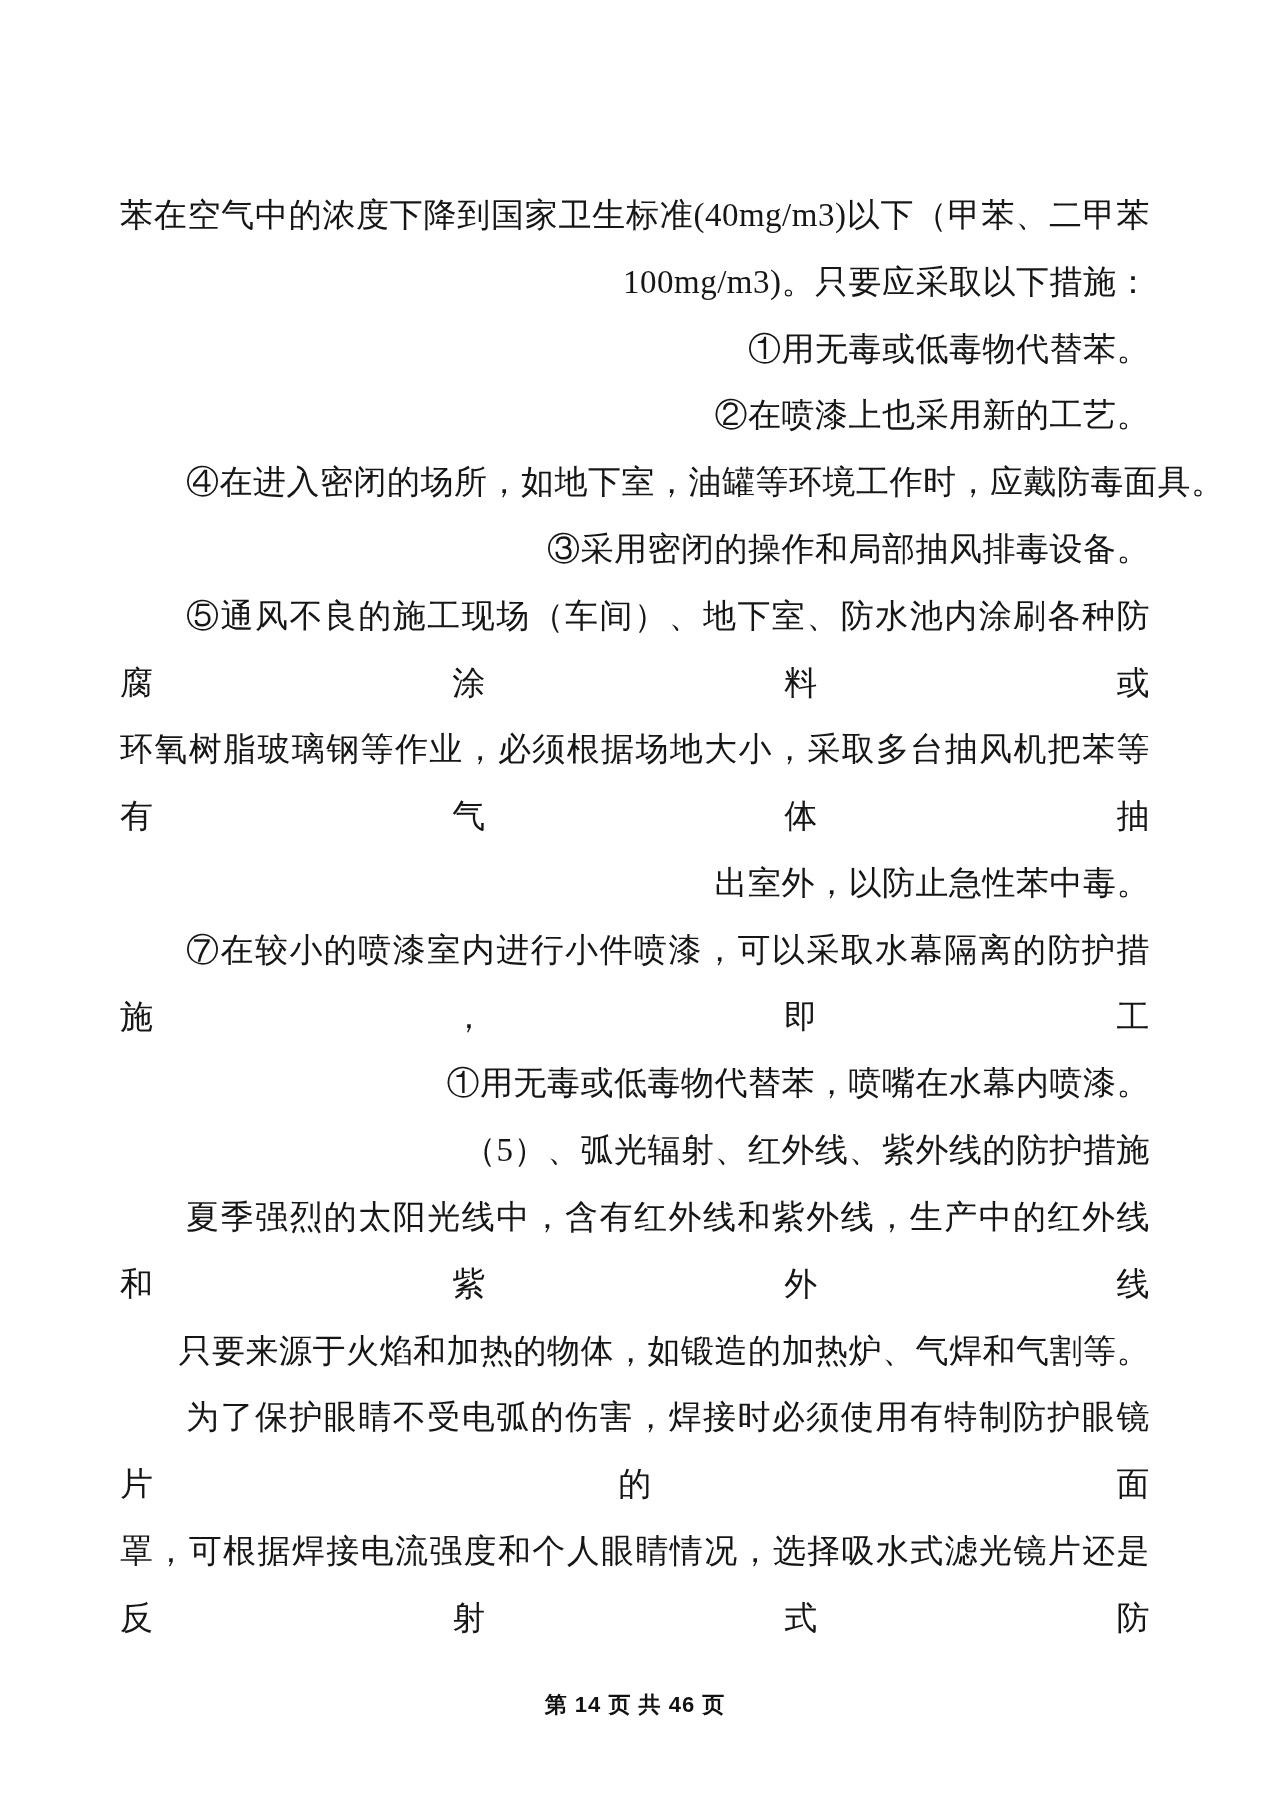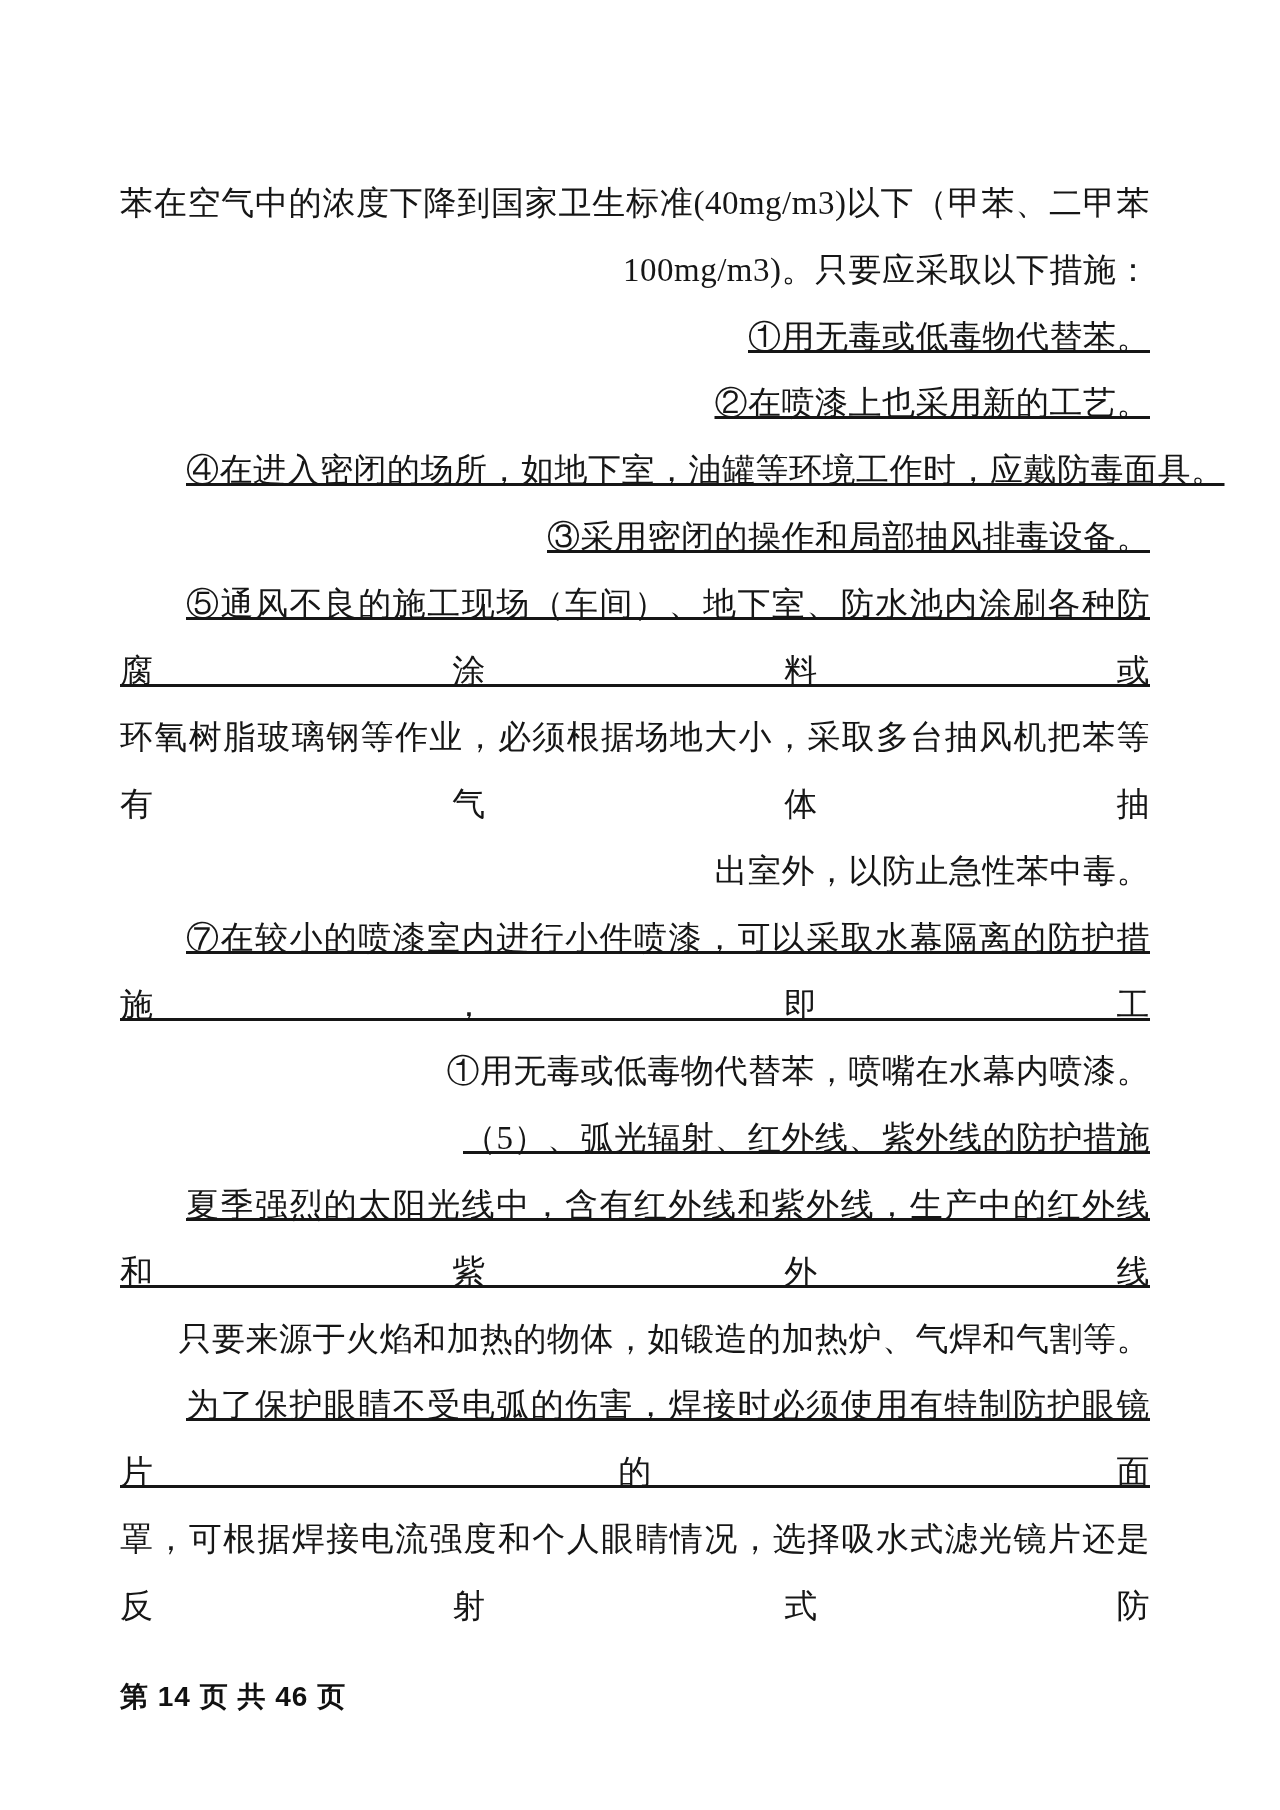--- a/index.html
+++ b/index.html
@@ -12,51 +12,52 @@
     height: 1810px;
     position: relative;
     font-family: "Liberation Serif", "DejaVu Serif", serif;
     color: #161616;
     overflow: hidden;
   }
   .page {
     position: absolute;
     inset: 0;
     background: #ffffff;
+    margin-top: 12px;
   }
   .content {
     position: absolute;
     top: 170px;
     left: 120px;
     width: 1030px;
   }
   .line {
     font-size: 33px;
     line-height: 66.8px;
     white-space: nowrap;
     text-align: right;
     letter-spacing: 0.5px;
   }
   .line.indent {
     text-indent: 66px;
-    text-decoration: underline;
   }
   .line.fill {
     white-space: normal;
     text-align: justify;
     text-align-last: justify;
   }
   .footer {
     position: absolute;
     top: 1678px;
     left: 120px;
     width: 1030px;
+    text-align: center;
     font-family: "Liberation Sans", "DejaVu Sans", sans-serif;
     font-weight: bold;
-    font-size: 28px;
+    font-size: 22px;
     color: #111111;
     letter-spacing: 1px;
   }
 </style>
 </head>
 <body>
 
 <div class="page">
   <div class="content">
       <div class="line fill">苯在空气中的浓度下降到国家卫生标准(40mg/m3)以下（甲苯、二甲苯</div>

